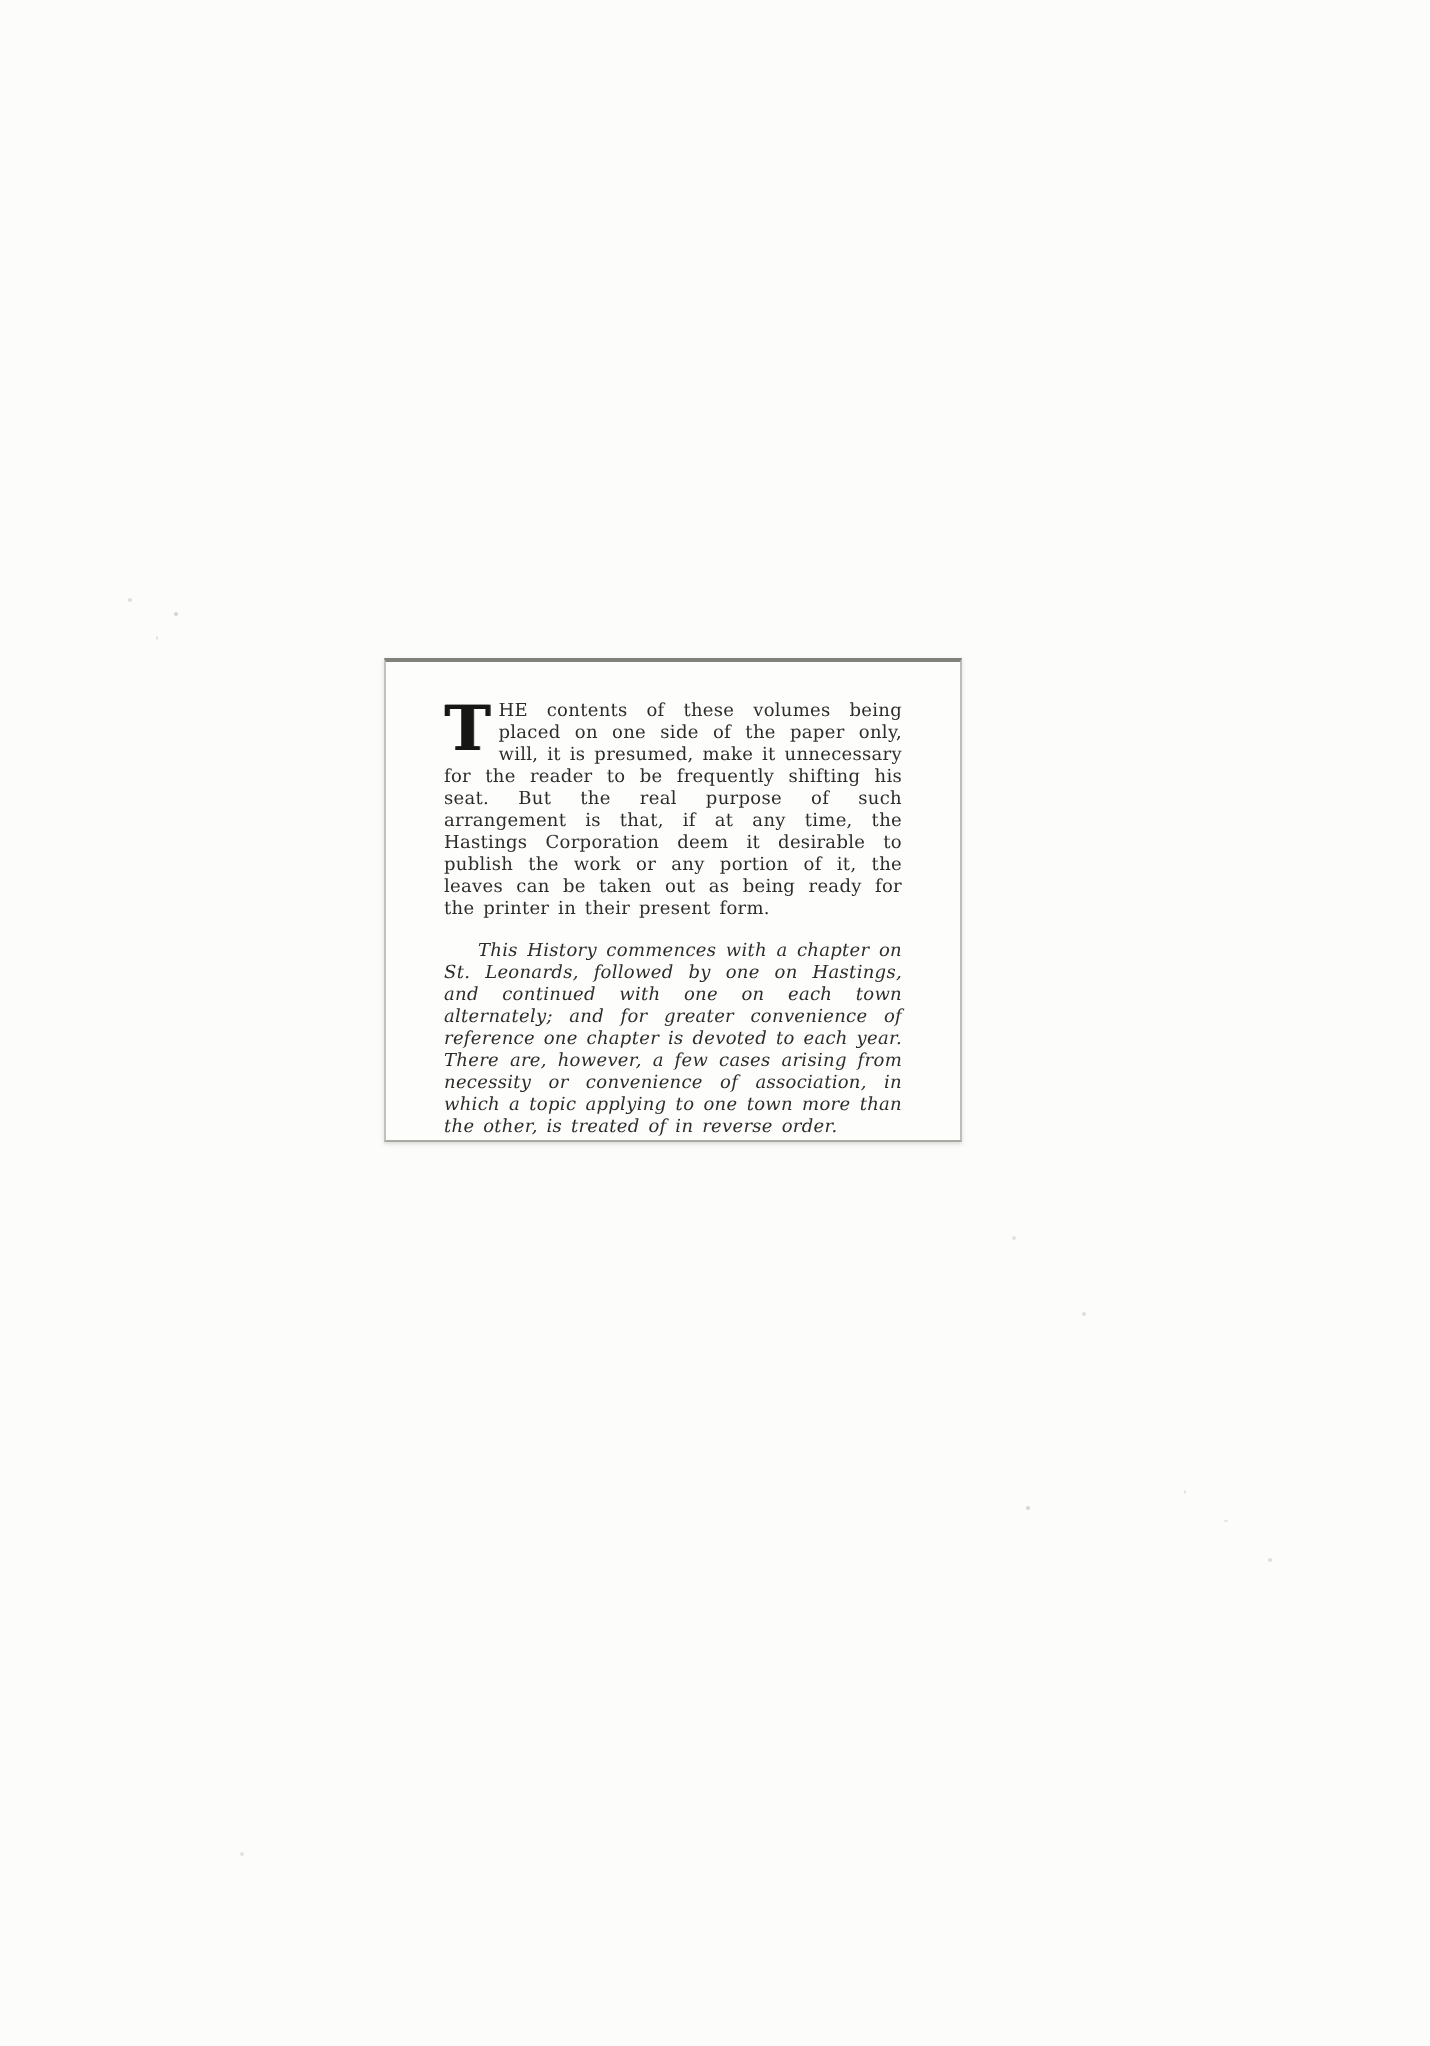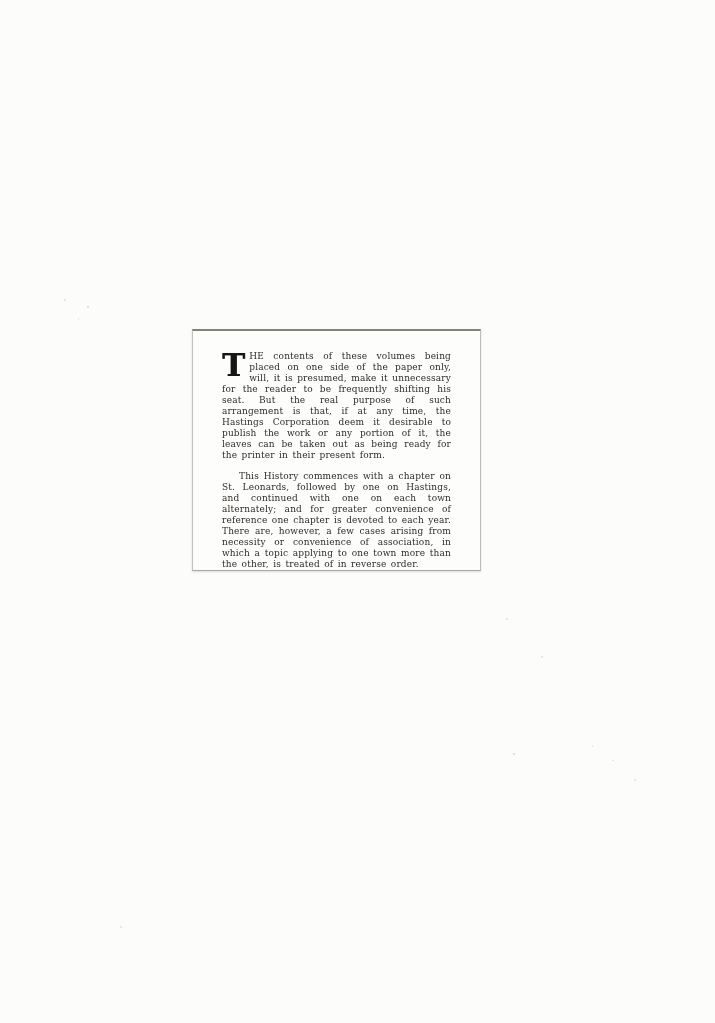--- a/index.html
+++ b/index.html
@@ -39,20 +39,21 @@
     line-height: 11px;
     text-align: justify;
     color: #2e2c29;
     letter-spacing: 0.15px;
     word-spacing: 1.4px;
     font-weight: 500;
   }
   .page-text p.second {
     margin-top: 10px;
     text-indent: 17px;
+    font-style: italic;
   }
   .dropcap {
     float: left;
     font-size: 31px;
     line-height: 27px;
     height: 30px;
     padding: 1px 4px 0 0;
     font-weight: 700;
     color: #161614;
     font-family: "DejaVu Serif", serif;

